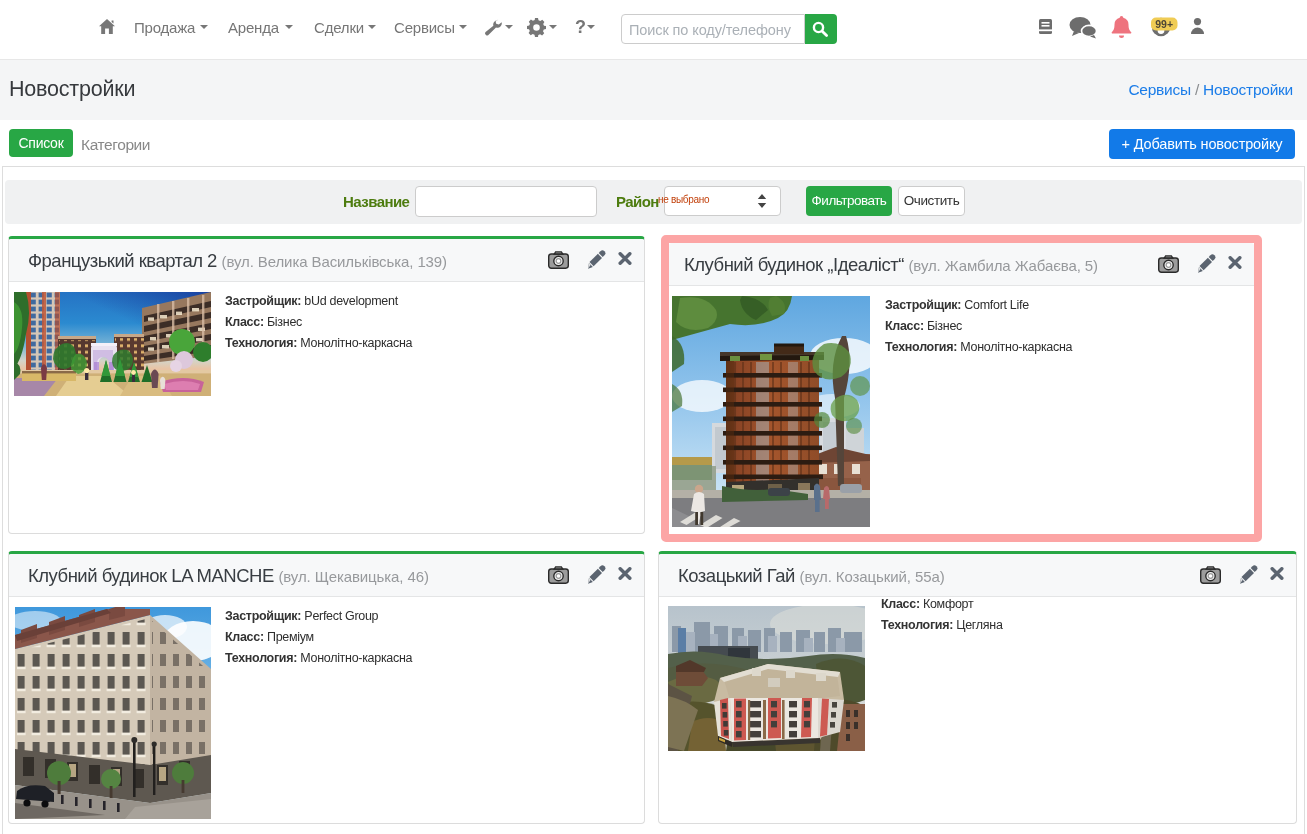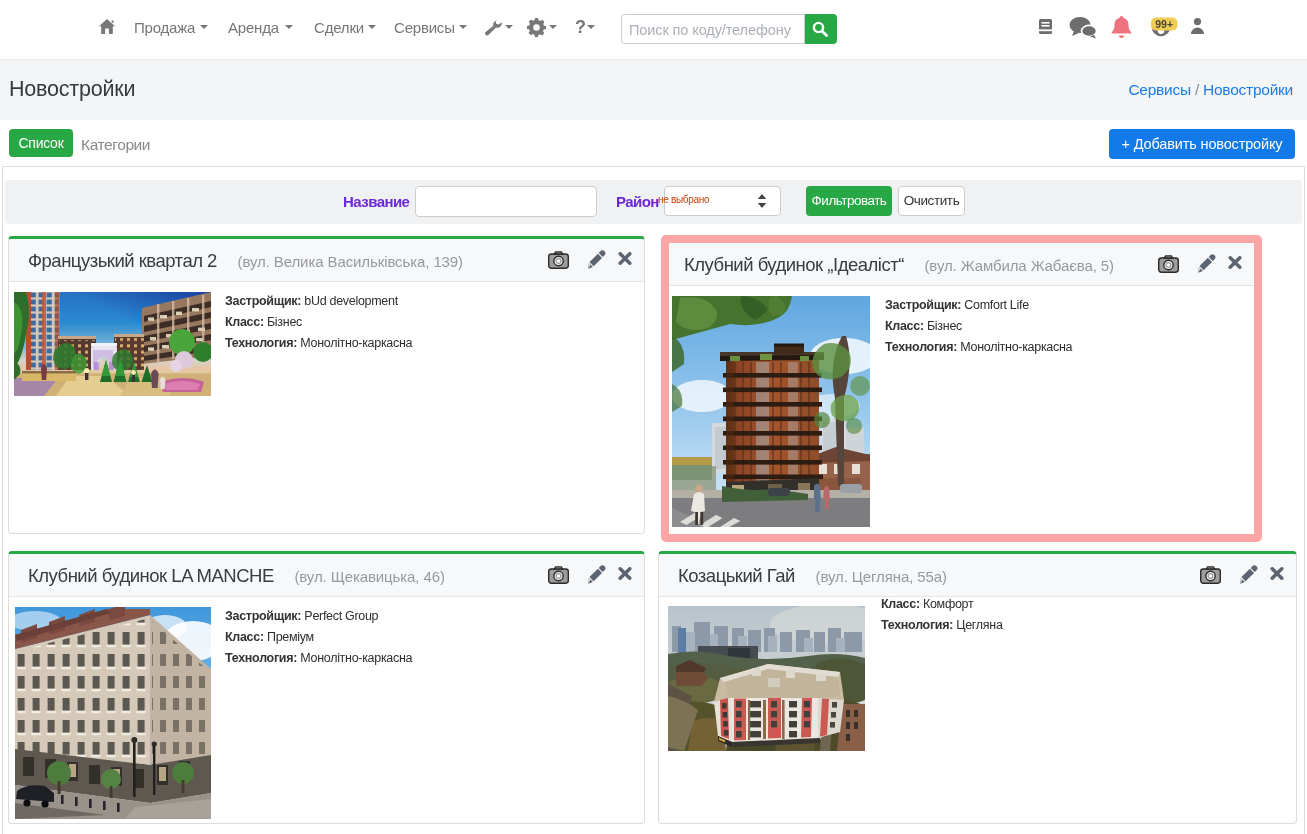--- a/index.html
+++ b/index.html
@@ -15,27 +15,27 @@
 #h1t { left:9px; top:77px; font-size:21.5px; letter-spacing:-0.2px; color:#36393d; }
 .bc { font-size:15.5px; letter-spacing:-0.25px; color:#1a7ce8; }
 
 #panelborder { left:2px; top:120px; width:1303px; height:714px; border:1px solid #ddd; border-bottom:none; border-radius:4px 4px 0 0; }
 #tabsrow { left:2px; top:120px; width:1303px; height:47px; border-bottom:1px solid #ddd; background:#fff; }
 .btn { position:absolute; border-radius:4px; font-size:15px; text-align:center; color:#fff; }
 #btn-spisok { left:9px; top:129px; width:64px; height:28px; background:#28a745; line-height:28px; font-size:14px; letter-spacing:-0.25px; }
 #kategorii { left:81px; top:136px; font-size:15.5px; letter-spacing:-0.4px; color:#888;text-align:right; }
 #btn-add { left:1109px; top:129px; width:186px; height:30px; background:#127ae8; line-height:30px; font-size:14.5px; letter-spacing:-0.15px; }
 #filterbar { left:5px; top:180px; width:1297px; height:44px; background:#f0f1f2; border-radius:4px; }
-.flabel { position:absolute; font-size:15px; letter-spacing:-0.55px; font-weight:bold; color:#6d28d9; }
+.flabel { position:absolute; font-size:15px; letter-spacing:-0.55px; font-weight:bold; color:#4d7c0f; }
 .finput { position:absolute; background:#fff; border:1px solid #ccc; border-radius:4px; }
 
 .card { position:absolute; background:#fff; border:1px solid #dcdcdc; border-top:3px solid #28a745; border-radius:4px; }
 .chead { position:absolute; left:0; top:0; right:0; height:43px; background:#f7f8f9; border-bottom:1px solid #e4e5e6; border-radius:3px 3px 0 0; }
 .ctitle { position:absolute; left:19px; top:11px; font-size:18.5px; letter-spacing:-0.5px; color:#383d42; white-space:nowrap; }
-.caddr { font-size:15px; letter-spacing:-0.1px; color:#97999c;margin-left:16px; }
+.caddr { font-size:15px; letter-spacing:-0.1px; color:#97999c; }
 .cdet { position:absolute; font-size:12.5px; letter-spacing:-0.3px; color:#2e2e2e; line-height:20.8px; }
 .cdet b { color:#333;text-align:center; }
 .icam { position:absolute; top:12px; right:75px; }
 .ipen { position:absolute; top:11px; right:38px; }
 .ix { position:absolute; top:13px; right:12px; }
 </style>
 </head>
 <body>
 <div id="page">
 
@@ -467,21 +467,21 @@
           <rect x="102" y="196" width="2.6" height="9"></rect>
         </g>
       <path d="M2 184 q10 -8 28 -5 l9 7 l0 9 l-38 -3 Z" fill="#1e2026"></path>
       <circle cx="12" cy="196" r="3.6" fill="#0c0c0e"></circle>
         <circle cx="30" cy="197" r="3.6" fill="#0c0c0e"></circle>
     </svg>
   </div>
 
   <div class="card" style="left:658px;top:551px;width:639px;height:273px">
     <div class="chead"></div>
-    <div class="ctitle">Козацький Гай <span class="caddr">(вул. Цегляна, 55а)</span></div>
+    <div class="ctitle">Козацький Гай <span class="caddr">(вул. Козацький, 55а)</span></div>
     <svg class="icam" width="21" height="18" viewBox="0 0 21 18">
         <rect x="0.7" y="3" width="19.6" height="14.2" rx="2.6" fill="#9c9c9c" stroke="#2a2a2a" stroke-width="1.4"></rect>
         <path d="M6.2 3 L7.6 0.9 h5.8 L14.8 3 Z" fill="#9c9c9c" stroke="#2a2a2a" stroke-width="1.3"></path>
         <circle cx="10.5" cy="10" r="4.7" fill="#f4f4f4" stroke="#2a2a2a" stroke-width="1.4"></circle>
         <circle cx="10.5" cy="10" r="2.4" fill="#fff" stroke="#999" stroke-width="1.2"></circle>
       </svg>
       <svg class="ipen" width="18" height="19" viewBox="0 0 18 19">
         <path fill="#5b6470" d="M12.4 1.2 a2.9 2.9 0 0 1 4.1 4.1 L14.7 7 L10.7 3 Z"></path>
         <path fill="#5b6470" d="M9.9 3.8 L14 7.9 L5.6 16.2 L1.5 12.1 Z"></path>
         <path fill="#5b6470" d="M1 13 L4.9 16.9 L0 18.8 Z"></path>

